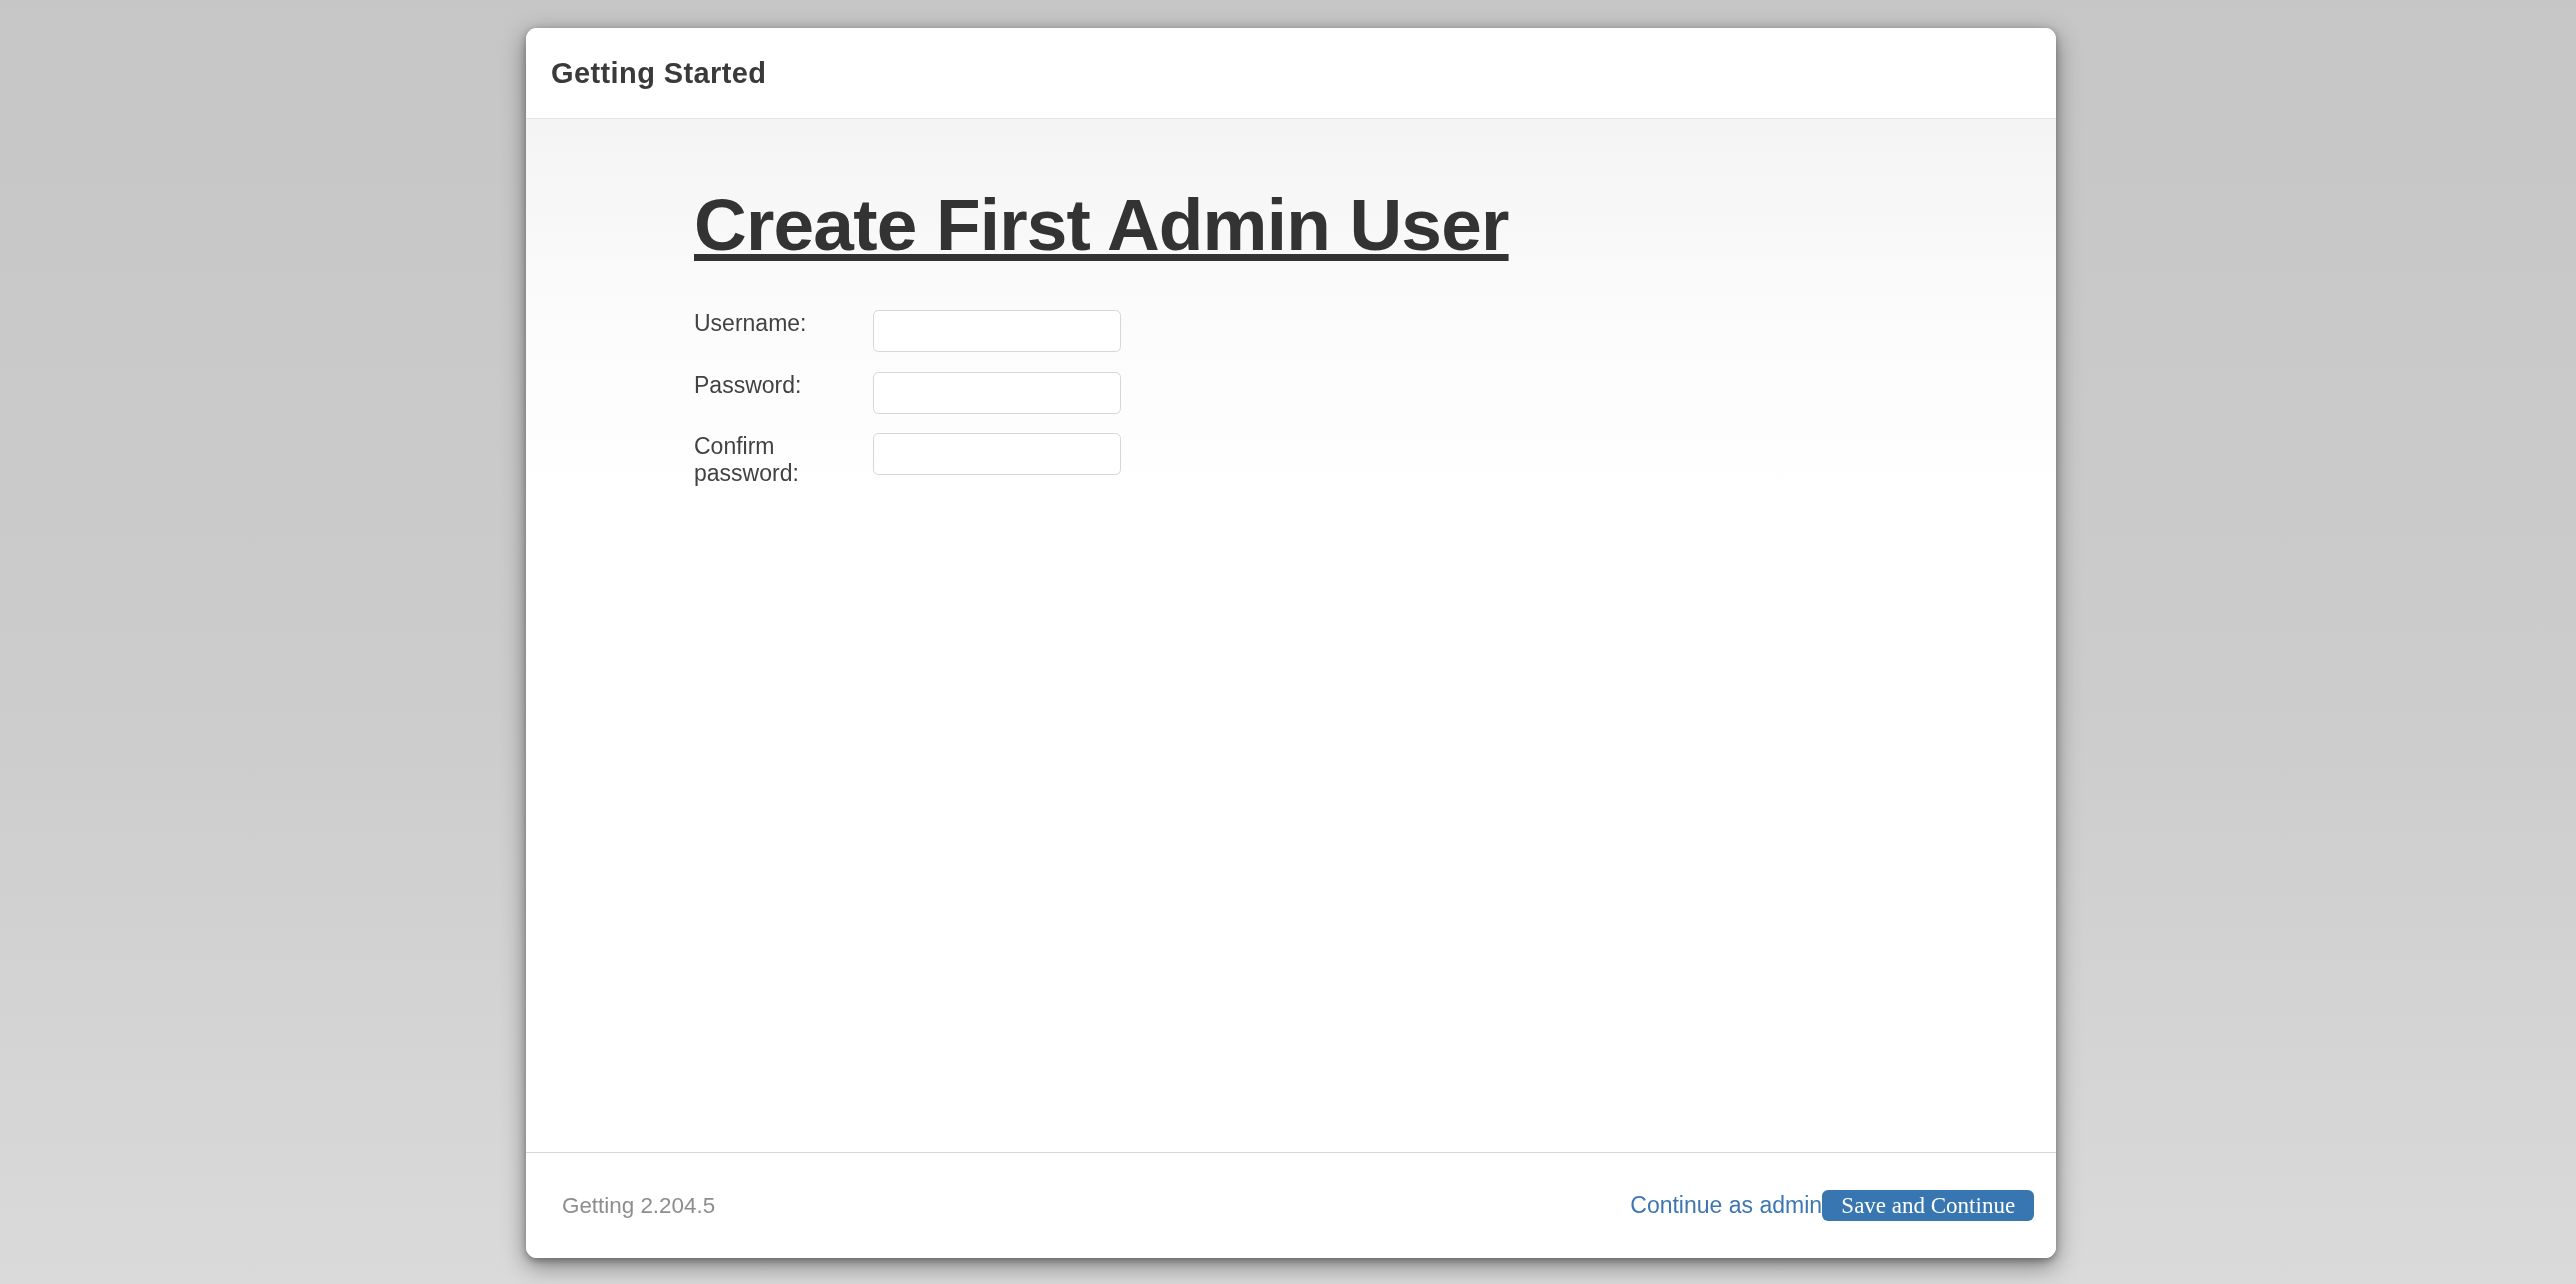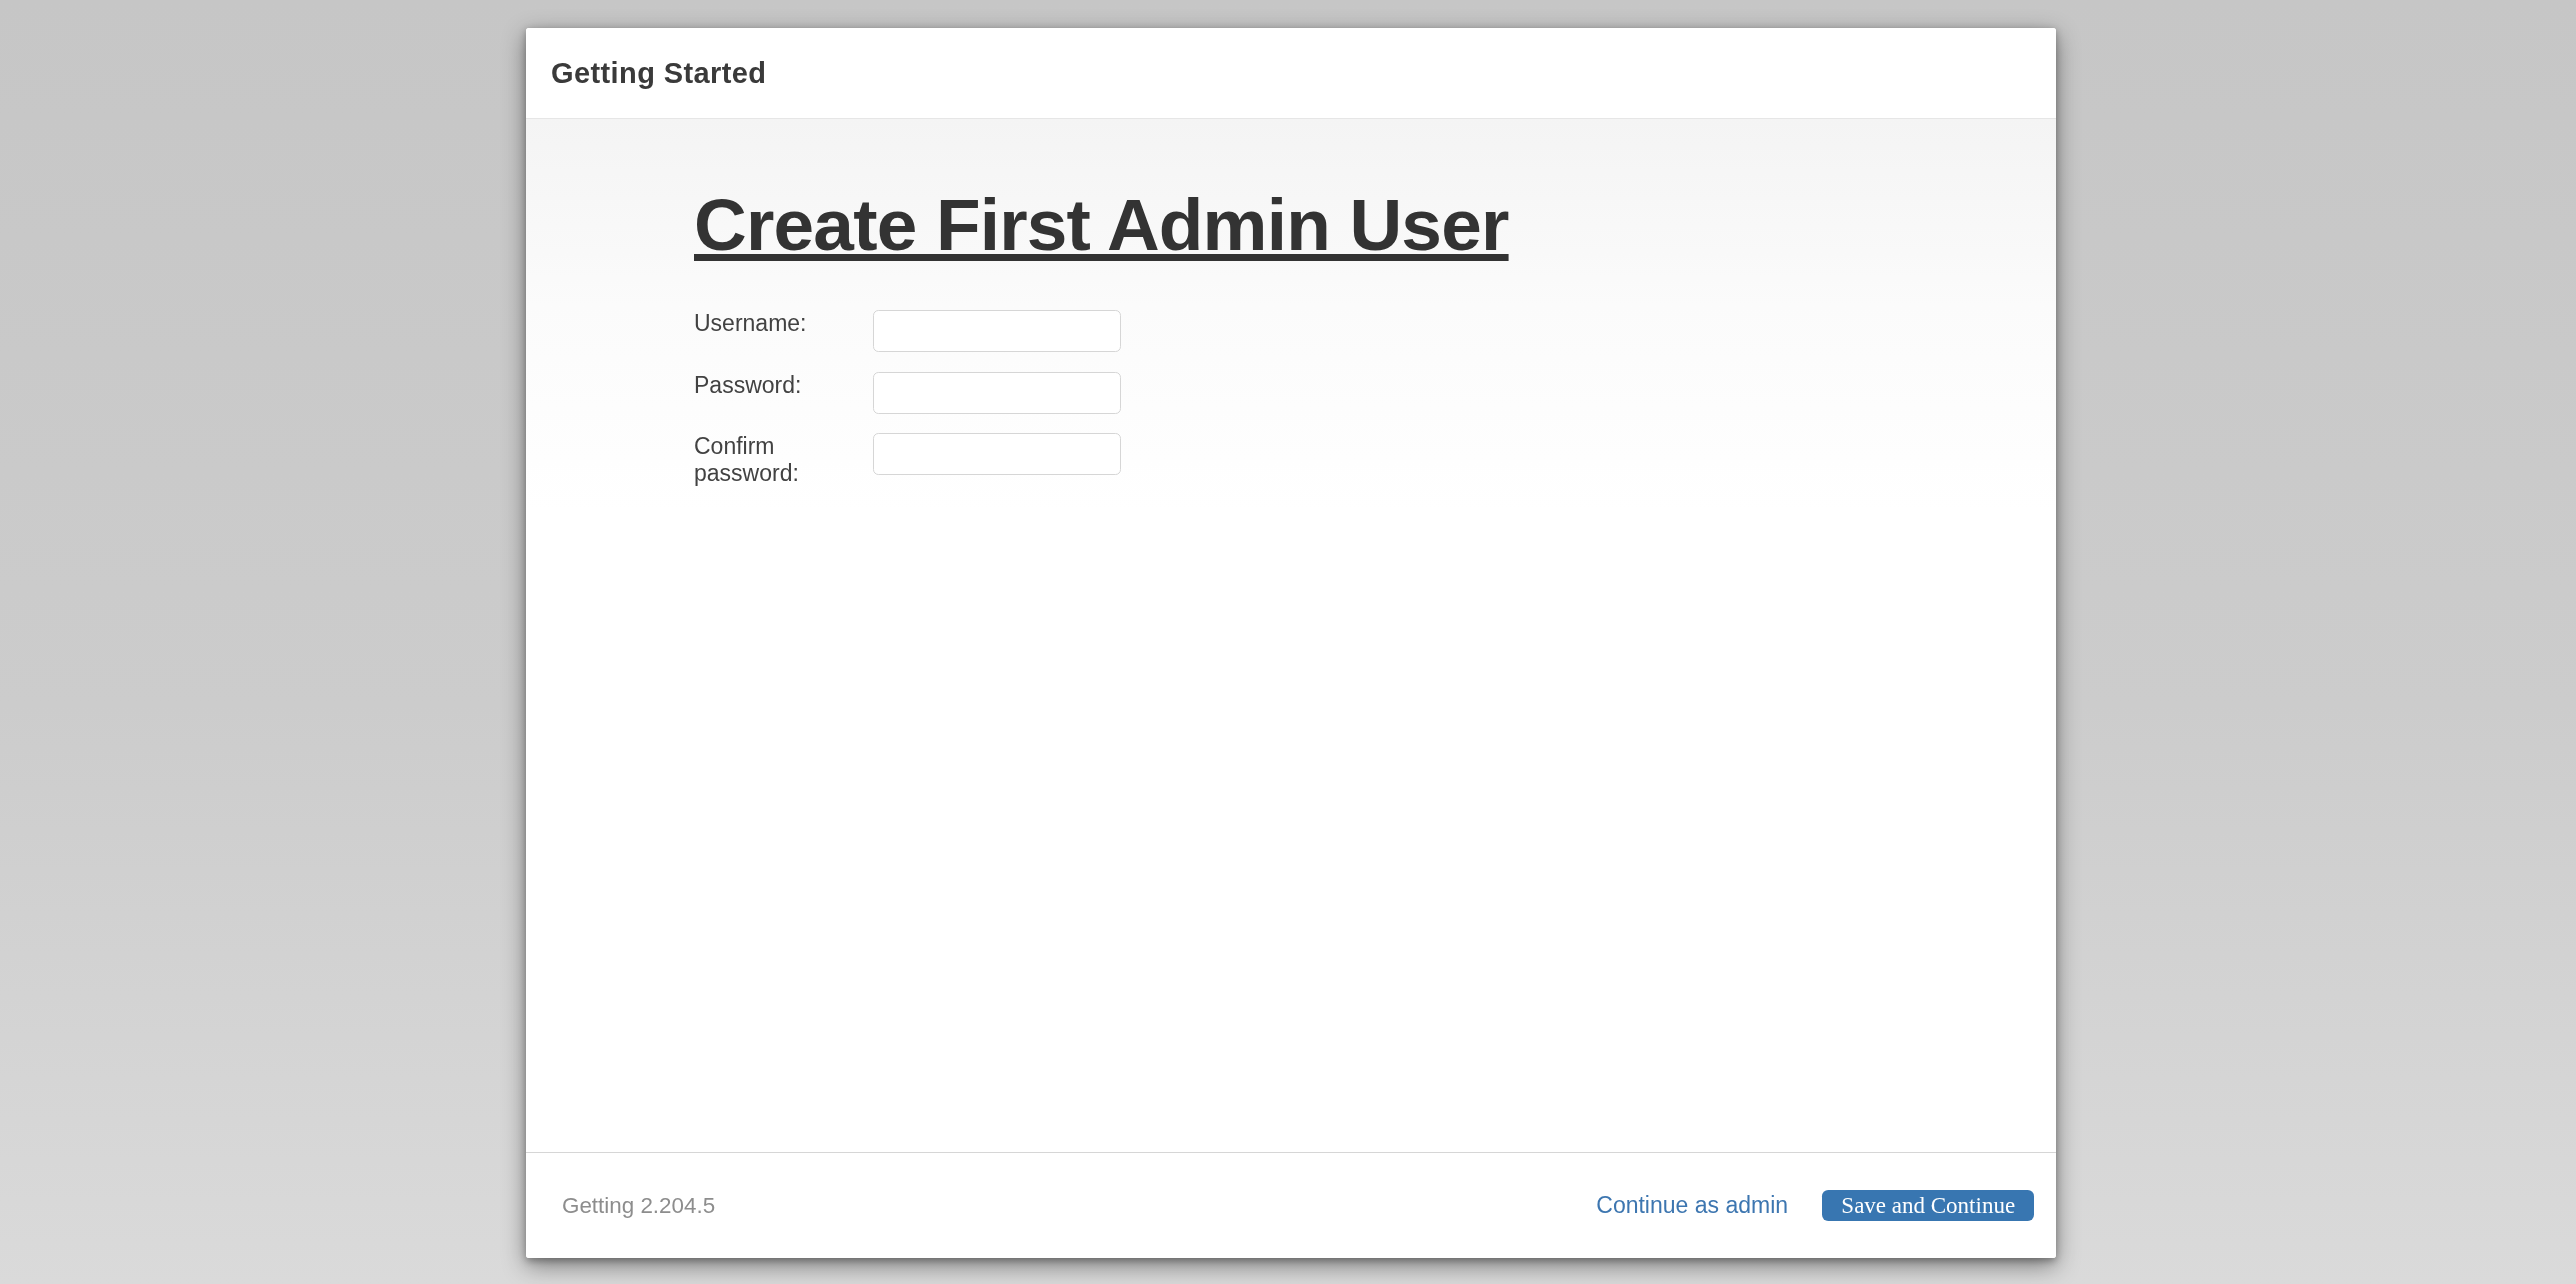--- a/index.html
+++ b/index.html
@@ -13,21 +13,21 @@
     overflow: hidden;
   }
 
   .dialog {
     position: absolute;
     left: 526px;
     top: 28px;
     width: 1530px;
     height: 1230px;
     background: #ffffff;
-    border-radius: 3px;
+    border-radius: 11px;
     box-shadow: 0 7.7px 23px rgba(0,0,0,0.42), 0 2.3px 7.7px rgba(0,0,0,0.28);
     display: flex;
     flex-direction: column;
     overflow: hidden;
   }
 
   .dialog-header {
     flex: 0 0 auto;
     height: 91px;
     background: #ffffff;
@@ -98,21 +98,20 @@
   }
   .version-text {
     font-size: 22.4px;
     color: #8d8d8d;
   }
   .footer-spacer { flex: 1 1 auto; }
   .continue-link {
     font-size: 23px;
     color: #3d76b0;
     text-decoration: none;
-    margin-right: 34px;
     cursor: pointer;
     white-space: nowrap;
   }
   .save-button {
     height: 31px;
     padding: 0 19.3px;
     background: #3876b1;
     color: #ffffff;
     font-size: 23px;
     border: none;

